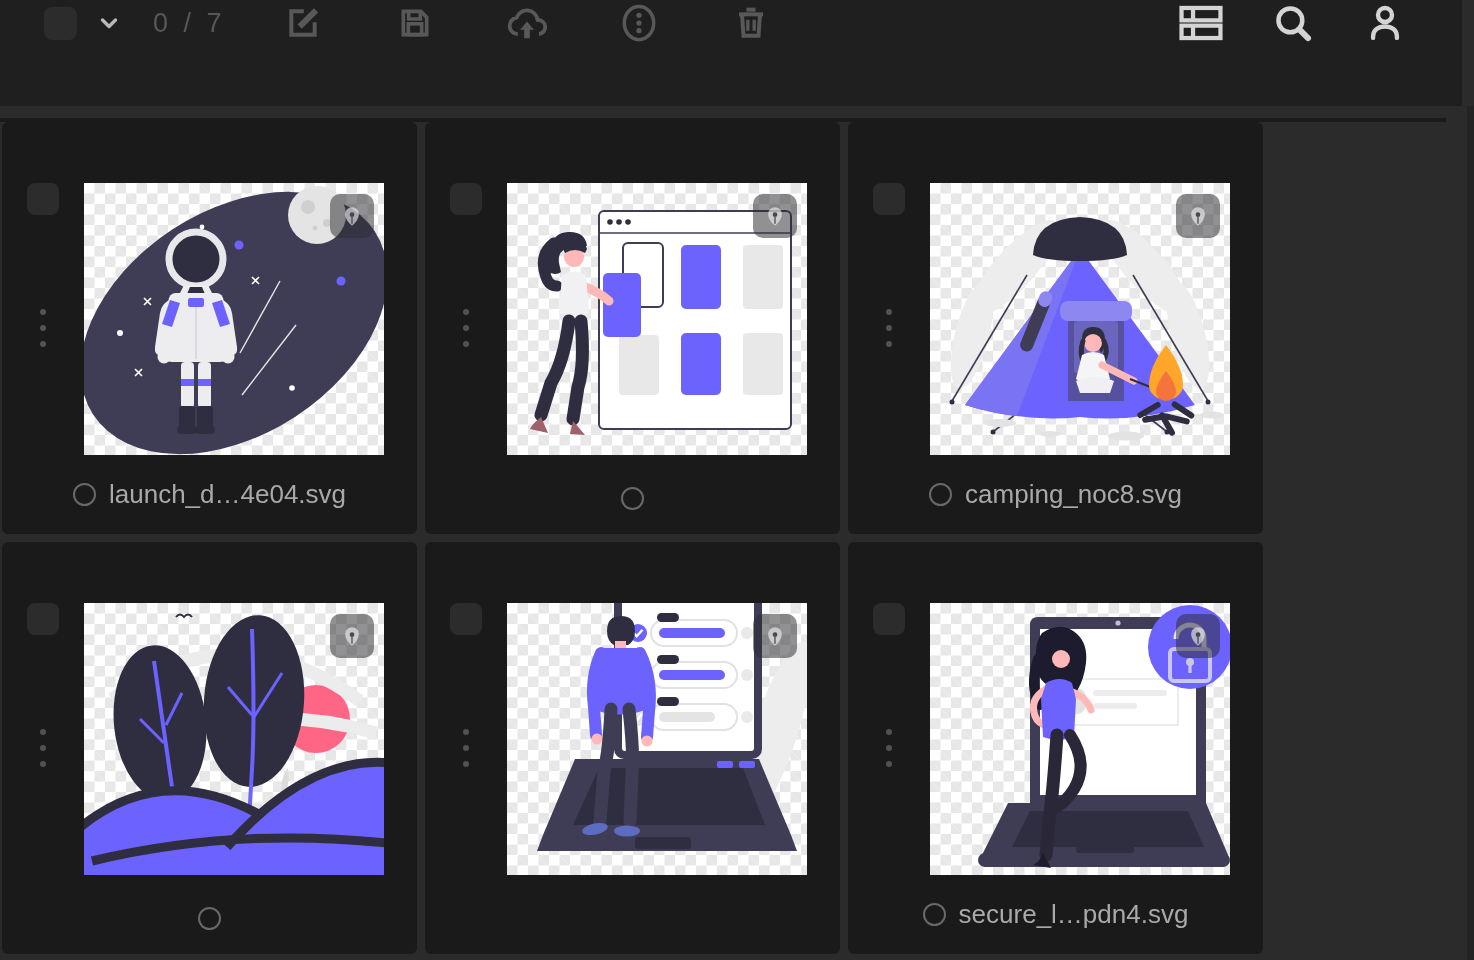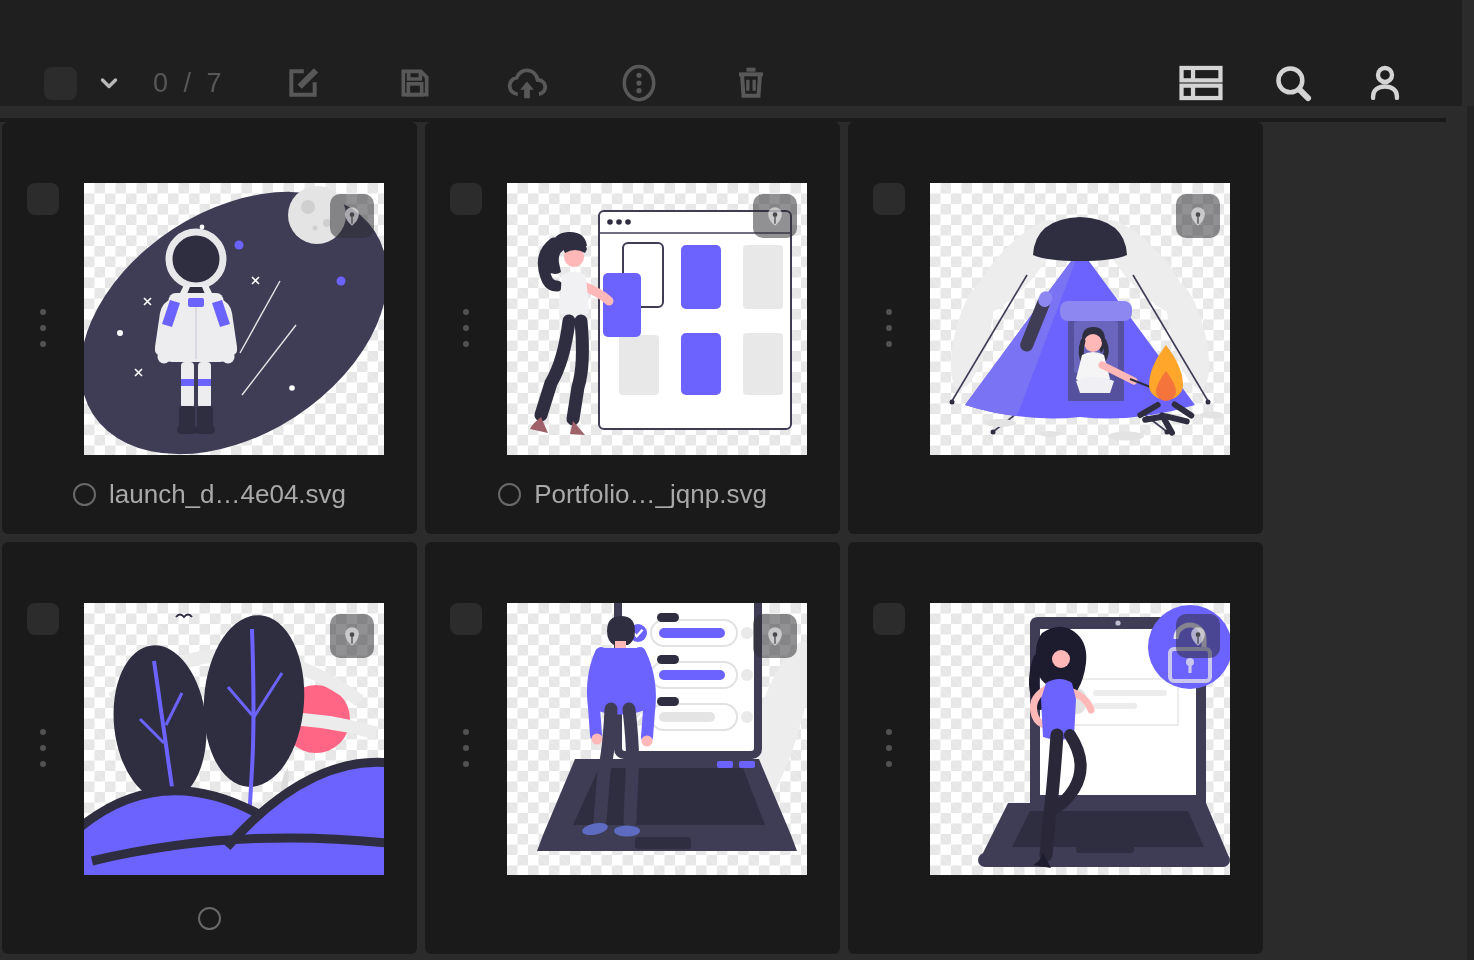--- a/index.html
+++ b/index.html
@@ -1,20 +1,20 @@
 <!DOCTYPE html>
 <html><head>
 <meta charset="utf-8">
 <style>
   html,body{margin:0;padding:0;background:#2b2b2c;}
   .app{position:relative;width:1474px;height:960px;overflow:hidden;background:#2b2b2c;
        font-family:"Liberation Sans",sans-serif;}
   
   .toolbar{position:absolute;top:0;left:0;right:12px;height:106px;background:#1f1f20;
-           display:flex;align-items:flex-end;}
+           display:flex;align-items:flex-start;}
   .tb-left{display:flex;align-items:center;padding-left:44px;}
   .tb-cb{width:33px;height:33px;border-radius:8px;background:#2c2c2d;border:none;padding:0;cursor:pointer;}
   .tb-chev{margin-left:20px;color:#b8b8b8;display:flex;background:none;border:none;padding:0;cursor:pointer;}
   .tb-count{margin-left:32px;color:#575757;font-size:27px;letter-spacing:4px;white-space:nowrap;}
   .tb-btn{width:46px;height:46px;margin-left:66px;background:none;border:none;padding:0;cursor:pointer;
           color:#585858;display:flex;align-items:center;justify-content:center;}
   .tb-btn.first{margin-left:54px;}
   .tb-right{margin-left:auto;display:flex;align-items:center;gap:46px;padding-right:54px;}
   .tb-right .tb-btn{margin-left:0;color:#d4d4d4;}
   
@@ -223,21 +223,20 @@
           <span class="badge">
             <svg width="30" height="30" viewBox="0 0 46 46">
               <path d="M23 38c-6.5-5.5-10.5-11-10.5-17.5 0-6.5 4.5-11 10.5-11s10.5 4.5 10.5 11C33.5 27 29.5 32.5 23 38z" fill="rgba(240,240,240,0.62)"></path>
               <circle cx="23" cy="21" r="3.6" fill="rgba(60,60,64,0.9)"></circle>
               <path d="M23 24.6V35" stroke="rgba(60,60,64,0.9)" stroke-width="2"></path>
             </svg>
           </span>
         </div>
         <div class="filerow">
           <button class="radio"></button>
-          <span class="fname">Portfolio…_jqnp.svg</span>
         </div>
       </article>
 
       <article class="card">
         <button class="card-cb"></button>
         <button class="kebab">
             <i></i>
             <i></i>
             <i></i>
           </button>
@@ -294,20 +293,24 @@
               <rect x="224" y="238" width="26" height="6" rx="3" transform="rotate(60 237 241)"></rect>
             </g>
           </svg>
           <span class="badge">
             <svg width="30" height="30" viewBox="0 0 46 46">
               <path d="M23 38c-6.5-5.5-10.5-11-10.5-17.5 0-6.5 4.5-11 10.5-11s10.5 4.5 10.5 11C33.5 27 29.5 32.5 23 38z" fill="rgba(240,240,240,0.62)"></path>
               <circle cx="23" cy="21" r="3.6" fill="rgba(60,60,64,0.9)"></circle>
               <path d="M23 24.6V35" stroke="rgba(60,60,64,0.9)" stroke-width="2"></path>
             </svg>
           </span>
+        </div>
+        <div class="filerow">
+          <button class="radio"></button>
+          <span class="fname">camping_noc8.svg</span>
         </div>
       </article>
 
       <article class="card">
         <button class="card-cb"></button>
         <button class="kebab">
             <i></i>
             <i></i>
             <i></i>
           </button>
@@ -451,17 +454,21 @@
             <path d="M113 250q-3 9-10 12l18 3z" fill="#1d1b2e"></path>
           </svg>
           <span class="badge">
             <svg width="30" height="30" viewBox="0 0 46 46">
               <path d="M23 38c-6.5-5.5-10.5-11-10.5-17.5 0-6.5 4.5-11 10.5-11s10.5 4.5 10.5 11C33.5 27 29.5 32.5 23 38z" fill="rgba(240,240,240,0.62)"></path>
               <circle cx="23" cy="21" r="3.6" fill="rgba(60,60,64,0.9)"></circle>
               <path d="M23 24.6V35" stroke="rgba(60,60,64,0.9)" stroke-width="2"></path>
             </svg>
           </span>
         </div>
+        <div class="filerow">
+          <button class="radio"></button>
+          <span class="fname">secure_l…pdn4.svg</span>
+        </div>
       </article>
 
     </div>
   </div>
 </div>
 
 </body></html>

